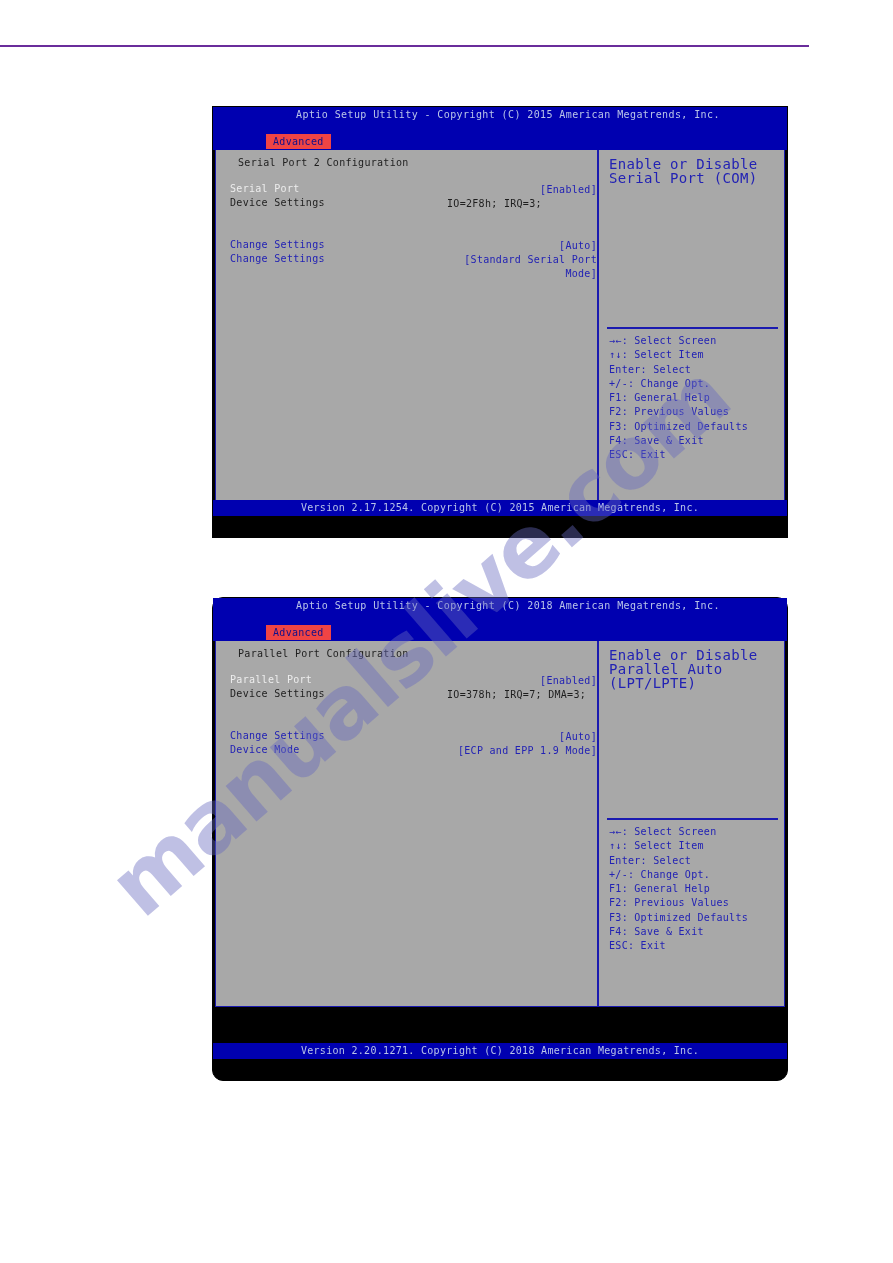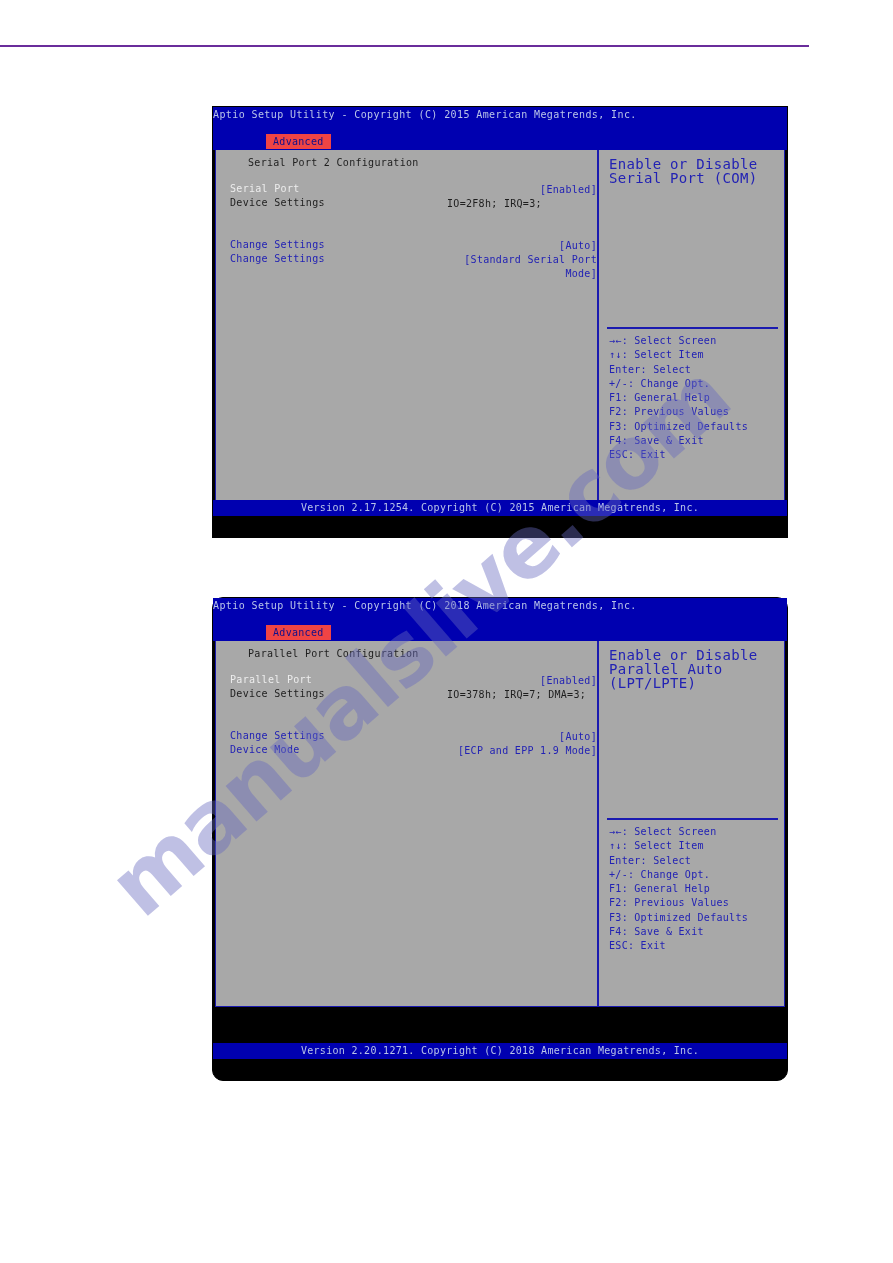--- a/index.html
+++ b/index.html
@@ -64,24 +64,24 @@
   .bios.screen1 { top: 106px; height: 432px; }
   .bios.screen2 { top: 597px; height: 484px; border-radius: 11px; }
 
   .bios-titlebar {
     position: relative;
     background: #0000b0;
     height: 27px;
   }
   .bios-title {
     position: absolute;
-    left: 0;
+    left: 16px;
     right: 0;
     top: 2px;
-    text-align: left;
+    text-align: center;
     color: #b9c4e8;
     font-size: 10px;
     letter-spacing: 0.4px;
     white-space: nowrap;
   }
   .bios-tabs {
     position: relative;
     height: 16px;
     background: #0000b0;
   }
@@ -122,21 +122,21 @@
   
   .pane-left {
     position: absolute;
     left: 0;
     top: 0;
     width: 381px;
     height: 100%;
   }
   .section-head {
     position: absolute;
-    left: 32px;
+    left: 22px;
     top: 7px;
     color: #1e1e1e;
     font-size: 10px;
     letter-spacing: 0.3px;
     white-space: nowrap;
   }
   .rows {
     position: absolute;
     left: 14px;
     top: 33px;

